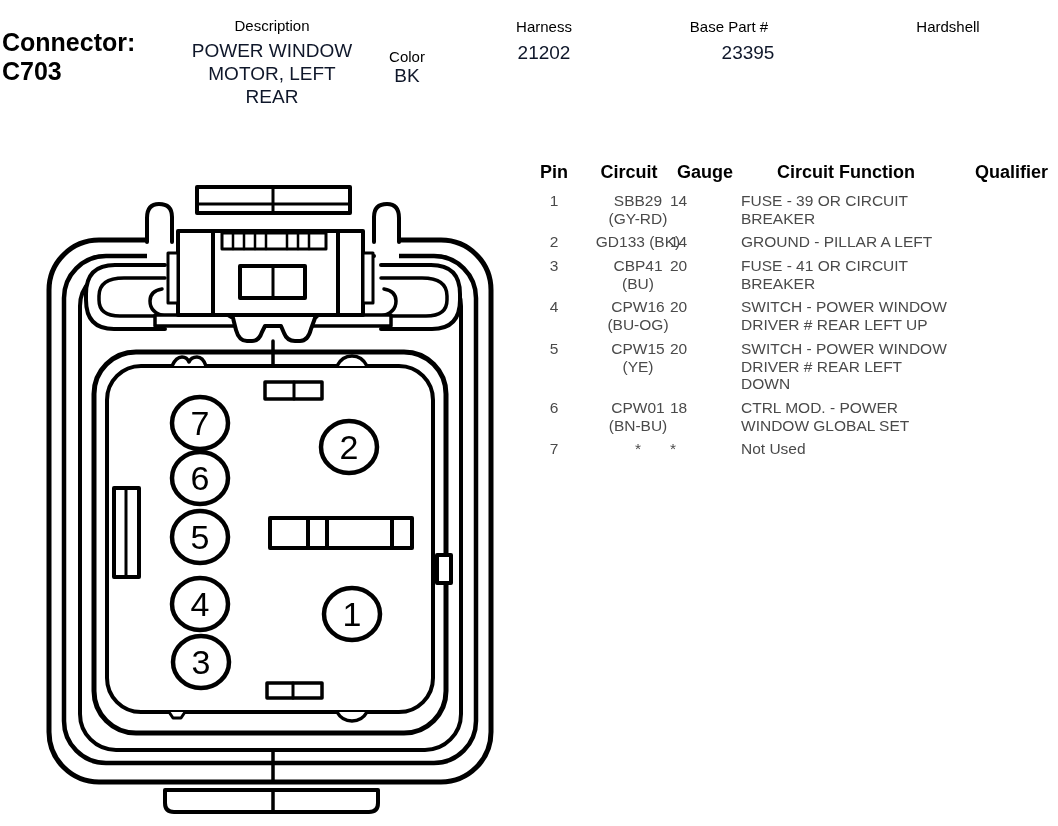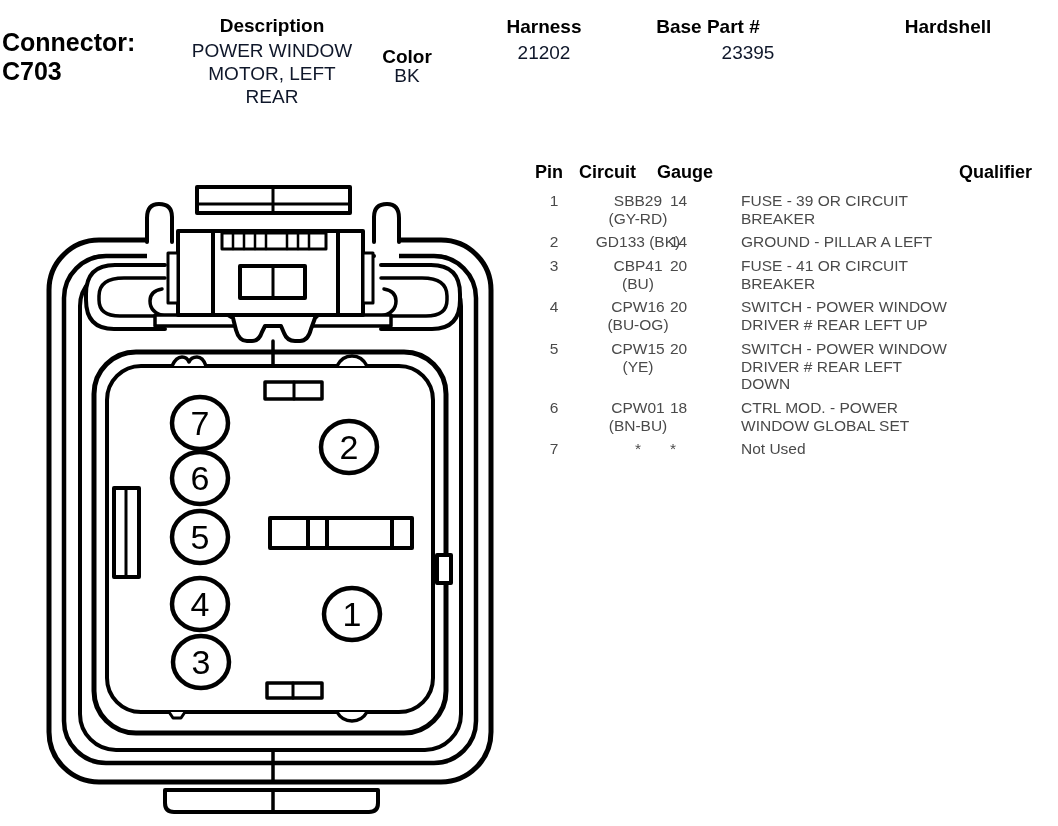--- a/index.html
+++ b/index.html
@@ -5,34 +5,34 @@
   html,body{
     margin:0; padding:0;
     width:1058px; height:826px;
     background:#ffffff;
     font-family:"Liberation Sans", sans-serif;
     overflow:hidden;
     position:relative;
   }
   .abs{position:absolute;}
   .band-label{
-    position:absolute; font-weight:bold; font-size:19px;
+    position:absolute; font-weight:normal; font-size:15px;
     text-align:center; color:#000; white-space:pre-line; line-height:23px;
   }
   .band-value{
     position:absolute; font-size:19px; text-align:center; color:#0f172a;
     white-space:pre-line; line-height:23px;
   }
   .conn-title{
     position:absolute; left:2px; font-weight:bold; font-size:25px; color:#000000;
   }
   .tbl{position:absolute; left:535px; top:160px; width:523px; height:320px;}
   .tbl-head{
     position:absolute; top:2px; font-weight:bold; font-size:18px;
-    color:#000; white-space:nowrap;
+    text-align:center; color:#000; white-space:nowrap;
   }
   .row{position:absolute; left:0; width:523px;}
   .cell{
     position:absolute; font-size:15.5px; line-height:17.5px;
     color:#4a4a4a; white-space:pre-line;
   }
   .c-pin{left:0; width:38px; text-align:center;}
   .c-circuit{left:48px; width:110px; text-align:center;}
   .c-gauge{left:135px; width:80px; text-align:left;}
   .c-func{left:206px; width:222px; text-align:left;}
@@ -49,21 +49,21 @@
 <div class="band-value" style="left:177px; width:190px; top:39px">POWER WINDOW
 MOTOR, LEFT
 REAR</div>
 
 <div class="band-label" style="left:377px; width:60px; top:45px">Color</div>
 <div class="band-value" style="left:377px; width:60px; top:64px">BK</div>
 
 <div class="band-label" style="left:494px; width:100px; top:15px">Harness</div>
 <div class="band-value" style="left:494px; width:100px; top:41px">21202</div>
 
-<div class="band-label" style="left:648px; width:120px; top:15px">Base Part #</div>
+<div class="band-label" style="left:669px; width:120px; top:15px">Base Part #</div>
 <div class="band-value" style="left:688px; width:120px; top:41px">23395</div>
 
 <div class="band-label" style="left:888px; width:120px; top:15px">Hardshell</div>
 <div class="band-value" style="left:888px; width:120px; top:41px"></div>
 
 <svg class="abs" style="left:0; top:130px" width="529" height="696" viewBox="0 130 529 696">
   <g fill="none" stroke="#000" stroke-linecap="round" stroke-linejoin="round">
 
     <rect x="49" y="240" width="442" height="542" rx="50" stroke-width="5"></rect>
     <rect x="64" y="256" width="412" height="507" rx="42" stroke-width="4.5"></rect>
@@ -151,20 +151,21 @@
   <g>
     <ellipse cx="352" cy="614" rx="28" ry="26" fill="#fff" stroke="#000" stroke-width="4.5"></ellipse>
     <text x="352" y="626" text-anchor="middle" font-size="34" fill="#000">1</text>
   </g>
 </svg>
 
 <div class="tbl">
   <div class="tbl-head" style="left:0;   width:38px">Pin</div>
   <div class="tbl-head" style="left:44px; width:100px">Circuit</div>
   <div class="tbl-head" style="left:122px; width:96px">Gauge</div>
+  <div class="tbl-head" style="left:226px; width:170px">Circuit Function</div>
   <div class="tbl-head" style="left:424px; width:105px">Qualifier</div>
 
   <div class="row" style="top:32px">
     <div class="cell c-pin">1</div>
     <div class="cell c-circuit">SBB29
 (GY-RD)</div>
     <div class="cell c-gauge">14</div>
     <div class="cell c-func">FUSE - 39 OR CIRCUIT
 BREAKER</div>
     <div class="cell c-qual"></div>

